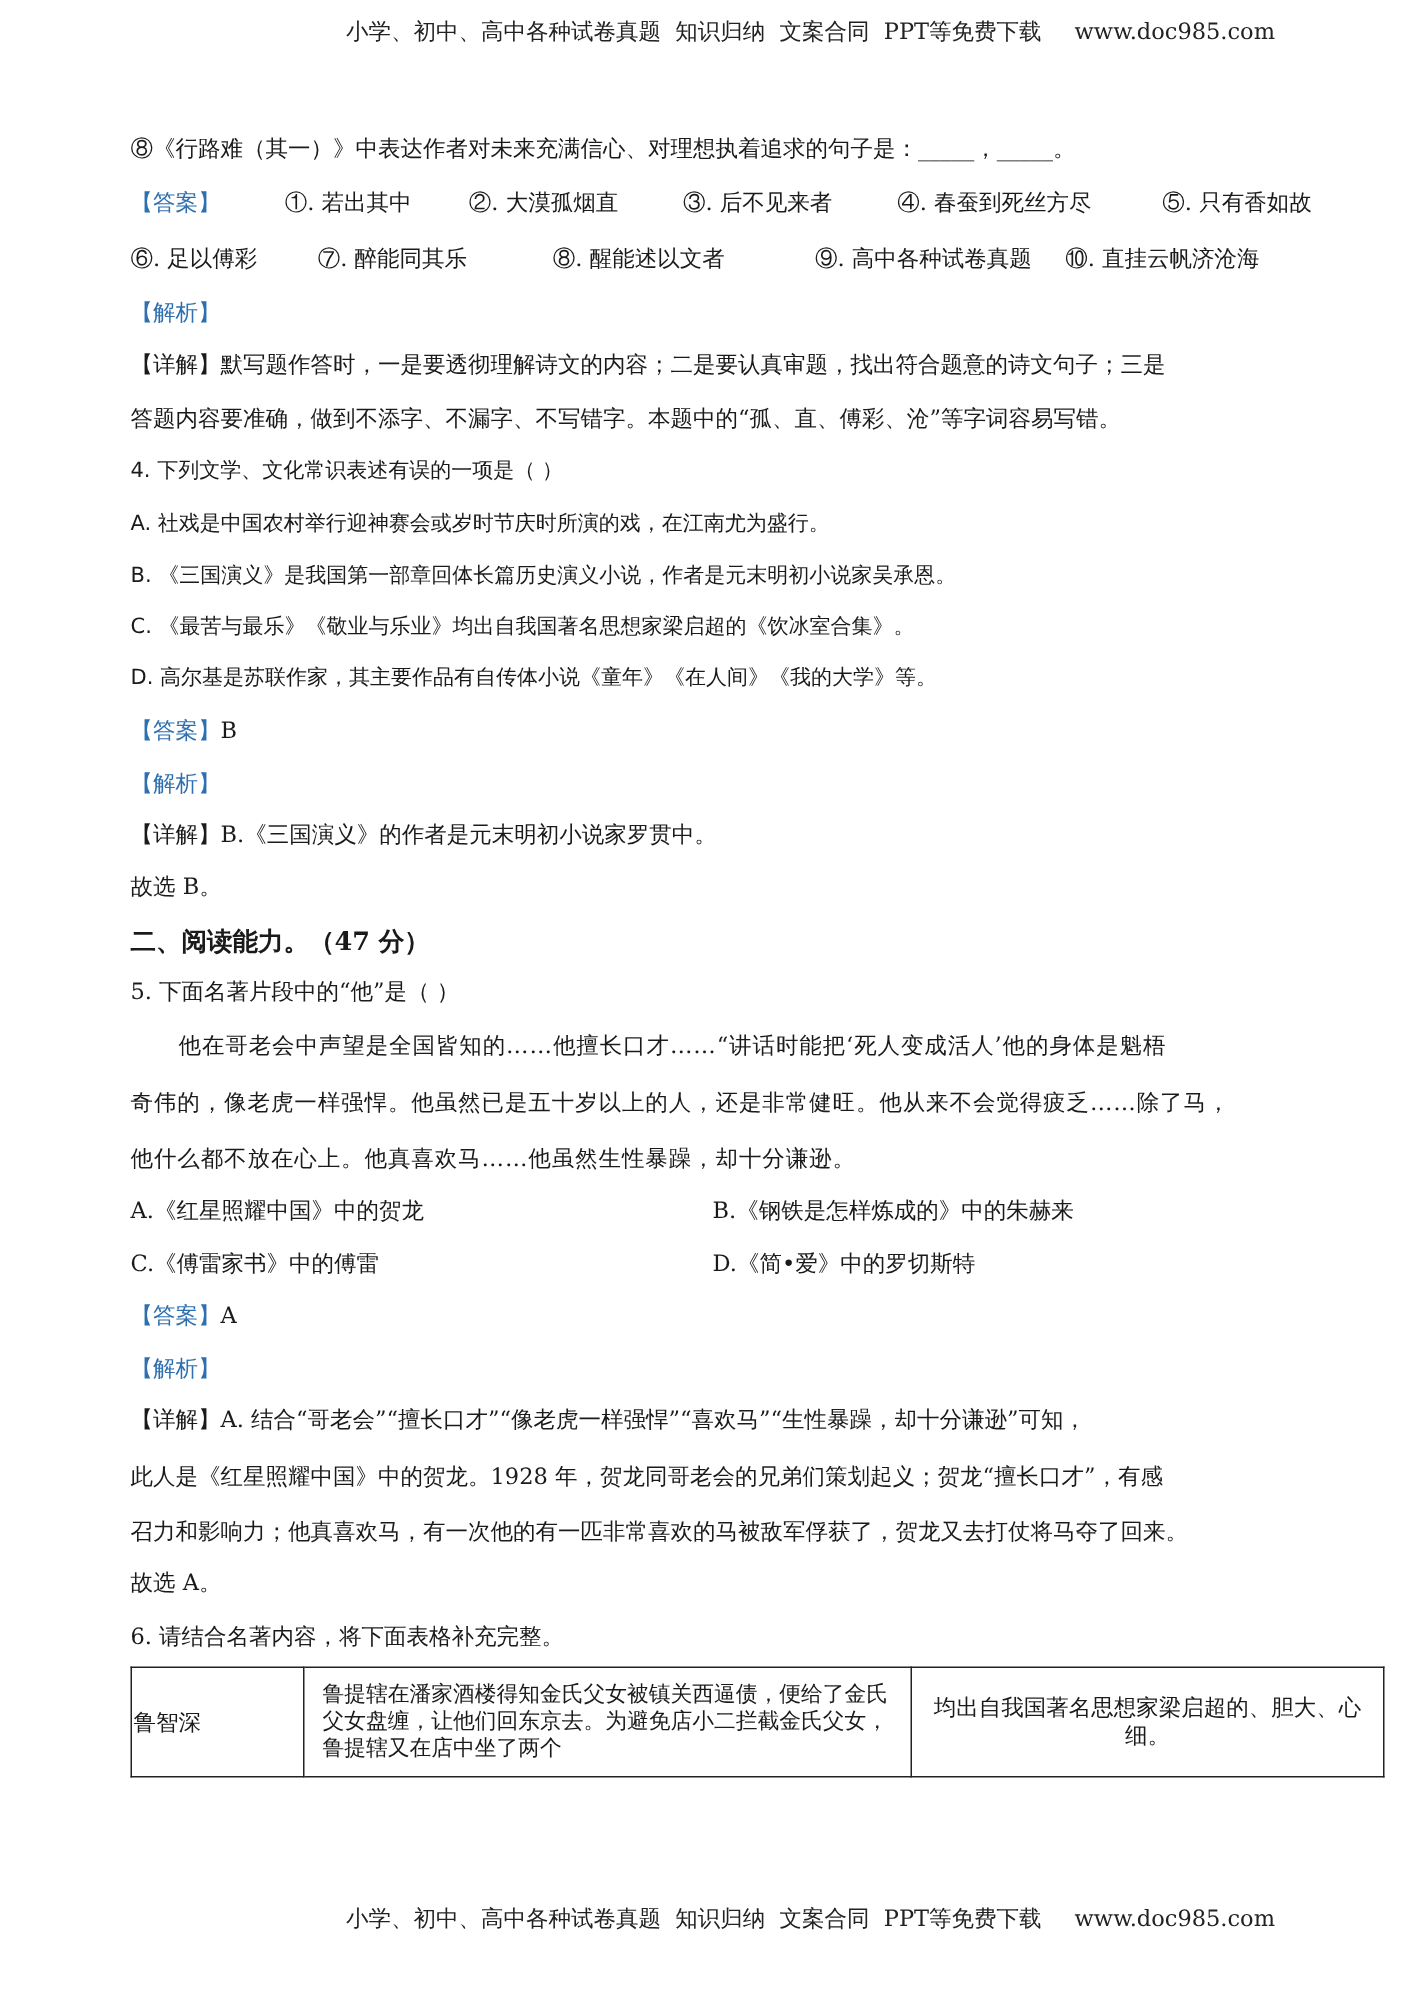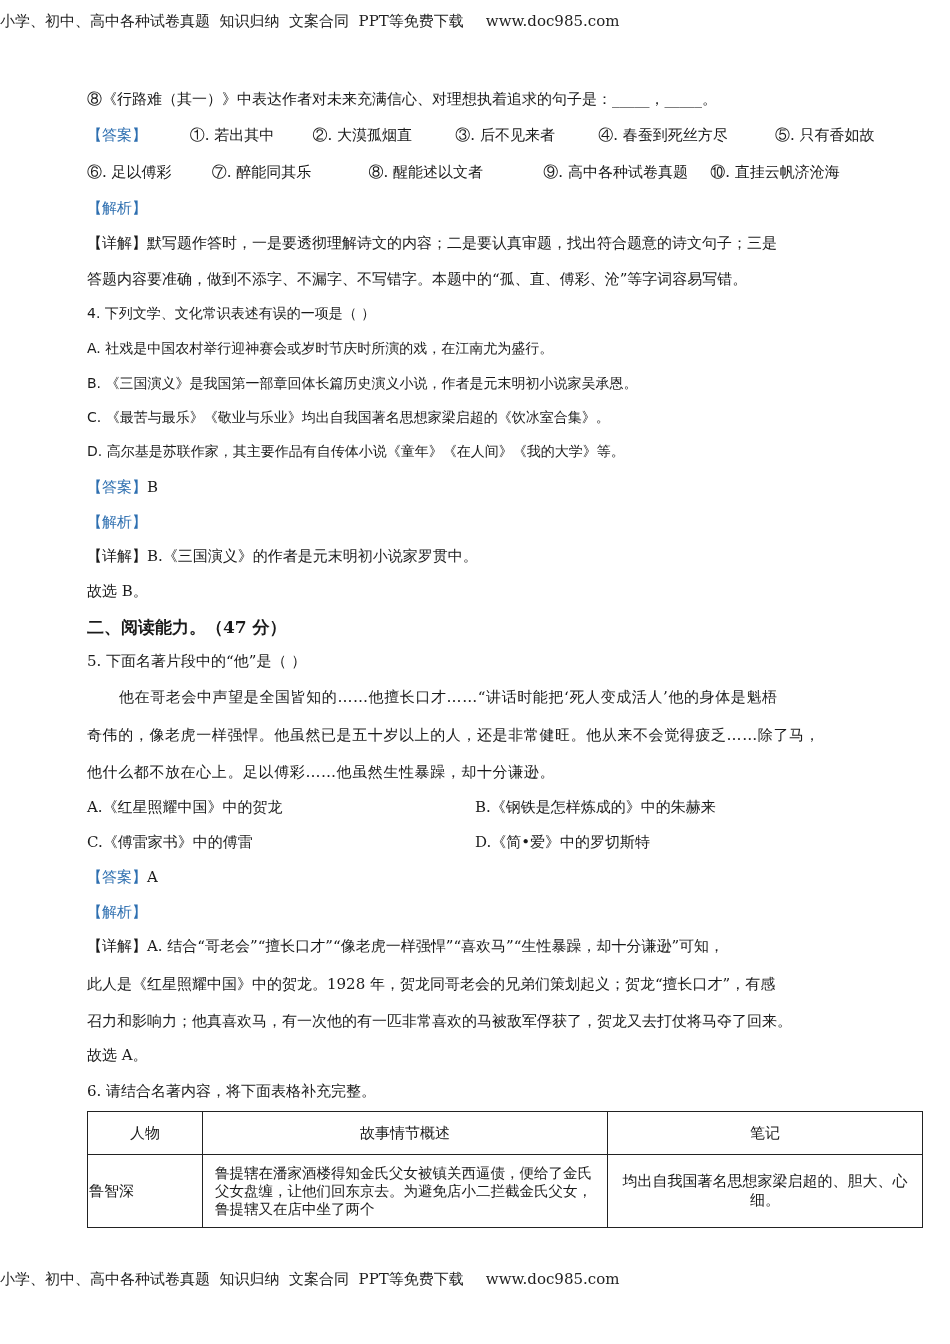--- a/index.html
+++ b/index.html
@@ -2,21 +2,21 @@
 <html><head>
 <meta charset="utf-8">
 <style>
   html, body { margin: 0; padding: 0; background: #ffffff; }
   body {
     width: 950px; height: 1344px; position: relative; overflow: hidden;
     font-family: "DejaVu Serif", "Liberation Serif", serif;
     color: #1a1a1a;
   }
   .hdr, .ftr {
-    position: absolute; left: 0; width: 850px; text-align: left;
+    position: absolute; left: 0; width: 850px; text-align: right;
     font-size: 15px; color: #222; white-space: pre;
   }
   .hdr { top: 12px; }
   .ftr { top: 1270px; }
   .hdr .url, .ftr .url { margin-left: 22px; }
   .line {
     position: absolute; left: 87px; font-size: 15px; white-space: nowrap; color: #1a1a1a;
   }
   .blue { color: #2e6fb0; }
   .sans { font-family: "DejaVu Sans", "Liberation Sans", sans-serif; font-size: 14px; }
@@ -71,40 +71,35 @@
 <div class="line" style="top:478px"><span class="blue">【答案】</span><span>B</span></div>
 <div class="line blue" style="top:513px">【解析】</div>
 <div class="line" style="top:547px">【详解】B.《三国演义》的作者是元末明初小说家罗贯中。</div>
 <div class="line" style="top:582px">故选 B。</div>
 
 <div class="line bold" style="top:616px">二、阅读能力。（47 分）</div>
 
 <div class="line" style="top:652px">5. 下面名著片段中的“他”是（      ）</div>
 <div class="line passage" style="top:688px; left:119px">他在哥老会中声望是全国皆知的……他擅长口才……“讲话时能把‘死人变成活人’他的身体是魁梧</div>
 <div class="line passage" style="top:726px">奇伟的，像老虎一样强悍。他虽然已是五十岁以上的人，还是非常健旺。他从来不会觉得疲乏……除了马，</div>
-<div class="line passage" style="top:763px">他什么都不放在心上。足以傅彩……他虽然生性暴躁，却十分谦逊。</div>
+<div class="line passage" style="top:763px">他什么都不放在心上。他真喜欢马……他虽然生性暴躁，却十分谦逊。</div>
 <div class="line" style="top:798px">A.《红星照耀中国》中的贺龙</div>
 <div class="line" style="top:798px; left:475px">B.《钢铁是怎样炼成的》中的朱赫来</div>
 <div class="line" style="top:833px">C.《傅雷家书》中的傅雷</div>
 <div class="line" style="top:833px; left:475px">D.《简•爱》中的罗切斯特</div>
 <div class="line" style="top:868px"><span class="blue">【答案】</span><span>A</span></div>
 <div class="line blue" style="top:903px">【解析】</div>
 <div class="line" style="top:937px">【详解】A. 结合“哥老会”“擅长口才”“像老虎一样强悍”“喜欢马”“生性暴躁，却十分谦逊”可知，</div>
 <div class="line" style="top:975px">此人是《红星照耀中国》中的贺龙。1928 年，贺龙同哥老会的兄弟们策划起义；贺龙“擅长口才”，有感</div>
 <div class="line" style="top:1012px">召力和影响力；他真喜欢马，有一次他的有一匹非常喜欢的马被敌军俘获了，贺龙又去打仗将马夺了回来。</div>
 <div class="line" style="top:1046px">故选 A。</div>
 
 <div class="line" style="top:1082px">6. 请结合名著内容，将下面表格补充完整。</div>
 <table class="t6">
   <tbody>
-      <tr>
-    <th class="c1">人物</th>
-    <th style="width:380px">故事情节概述</th>
-    <th>笔记</th>
-  </tr>
   <tr>
     <td class="c1">鲁智深</td>
     <td class="c2">鲁提辖在潘家酒楼得知金氏父女被镇关西逼债，便给了金氏父女盘缠，让他们回东京去。为避免店小二拦截金氏父女，鲁提辖又在店中坐了两个</td>
     <td class="c3">均出自我国著名思想家梁启超的、胆大、心细。</td>
   </tr>
 </tbody>
   </table>
 
 <div class="ftr"><span>小学、初中、高中各种试卷真题  知识归纳  文案合同  PPT等免费下载</span><span class="url">www.doc985.com</span></div>
 

